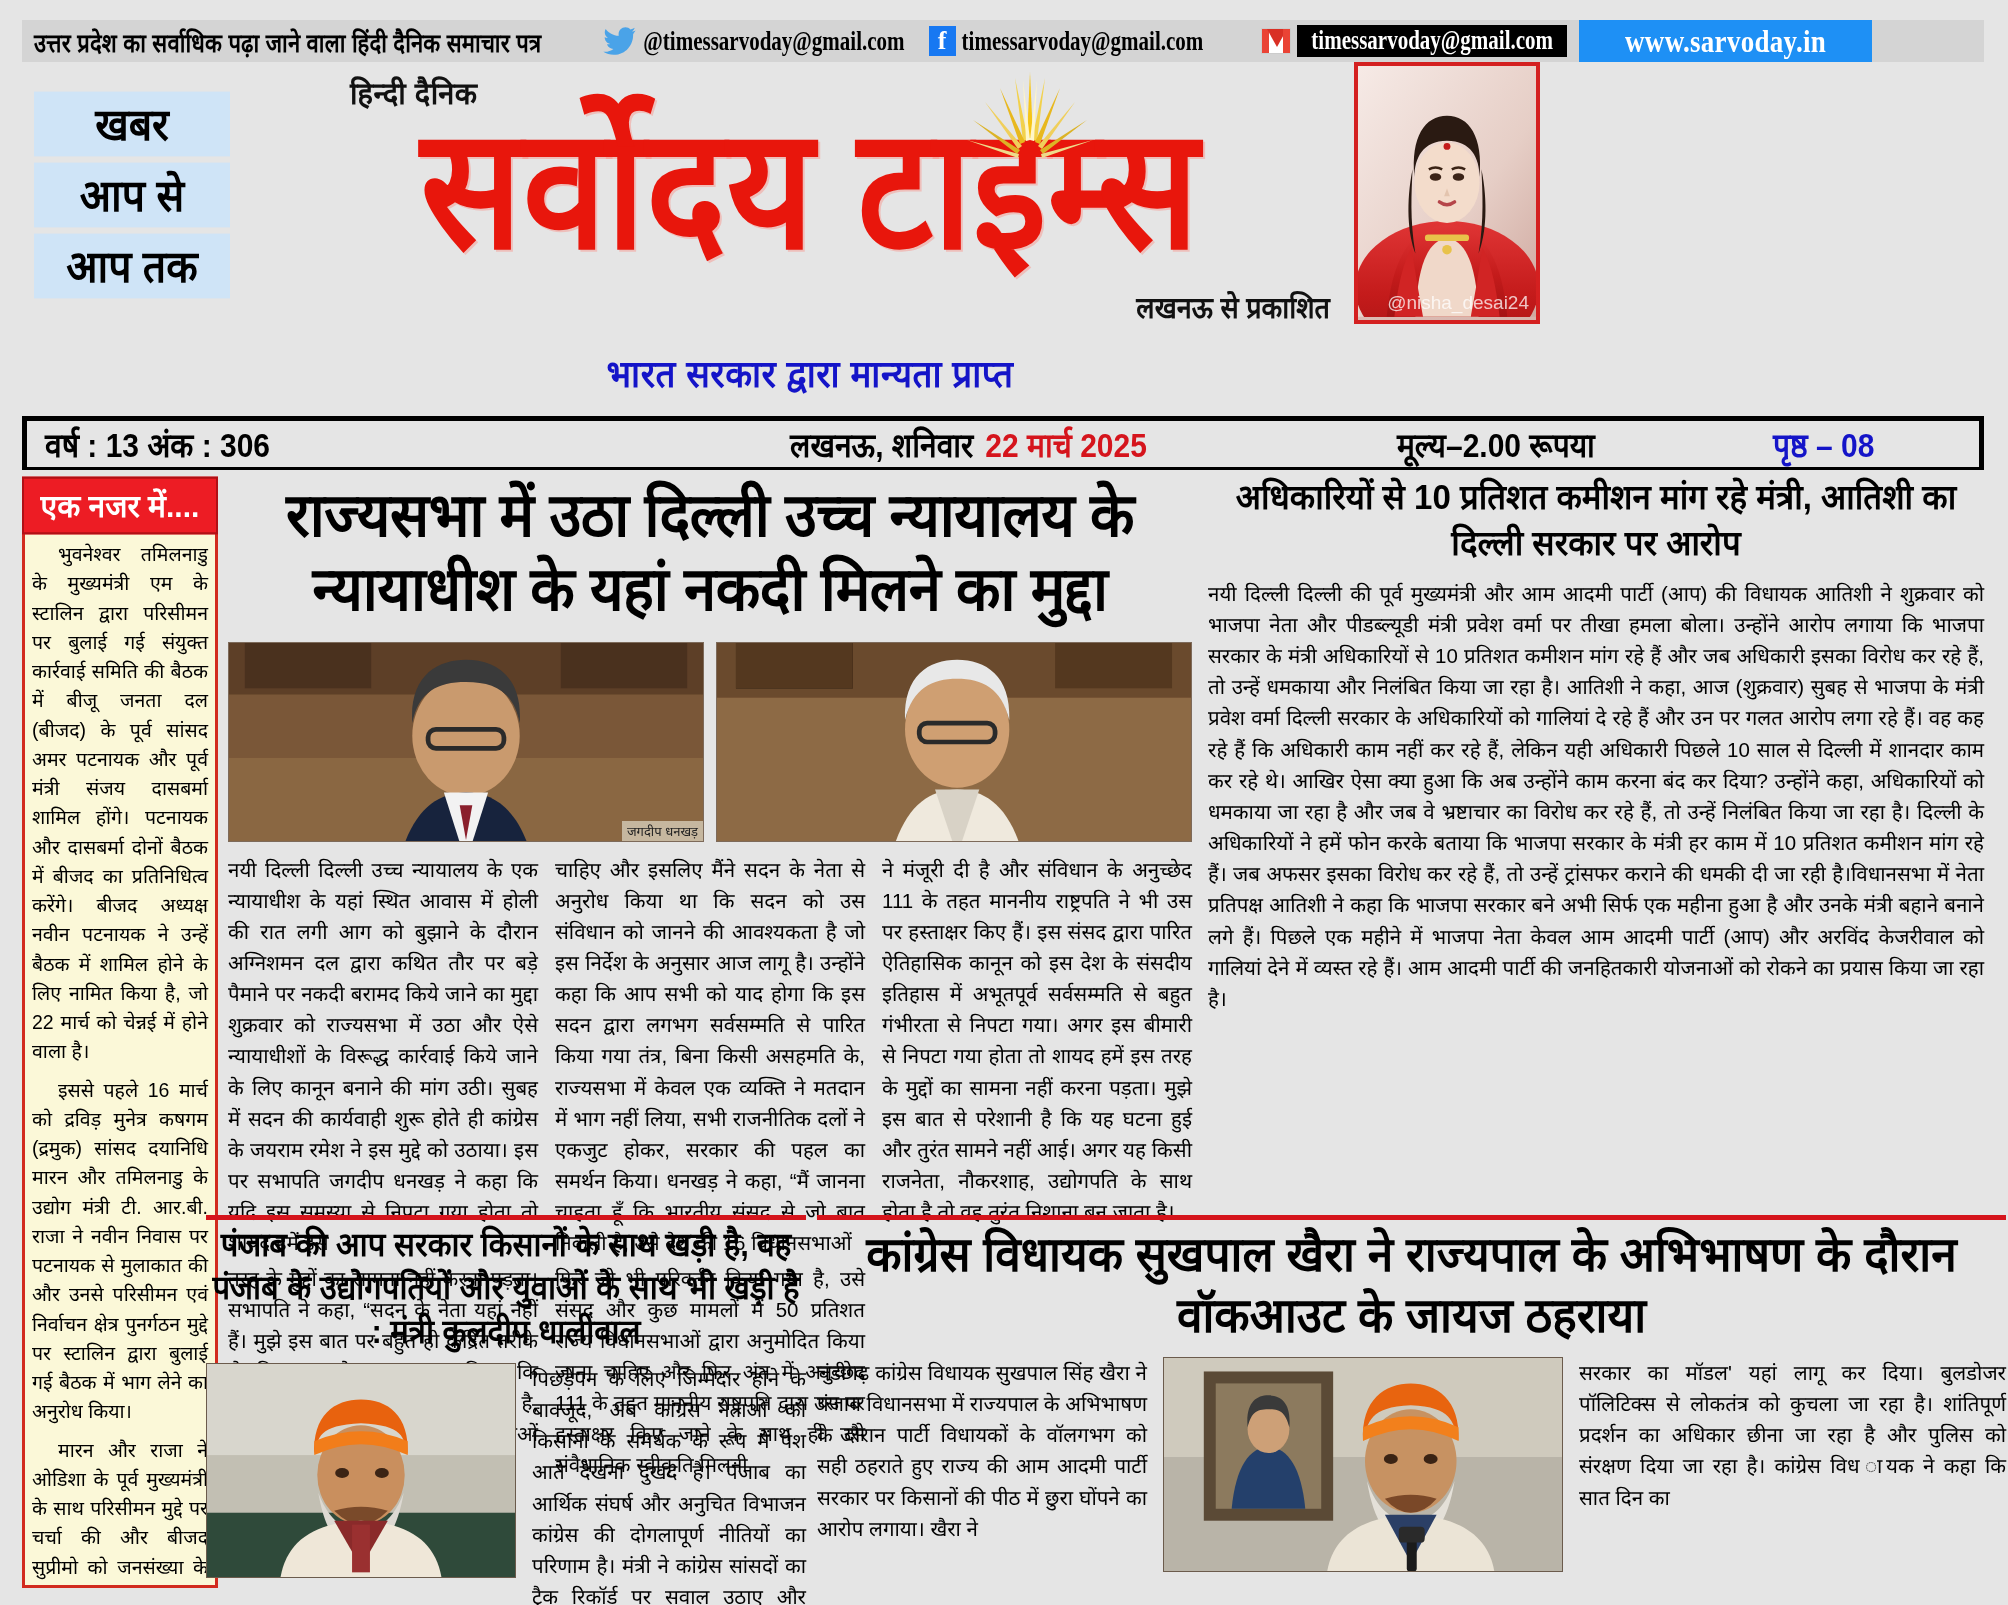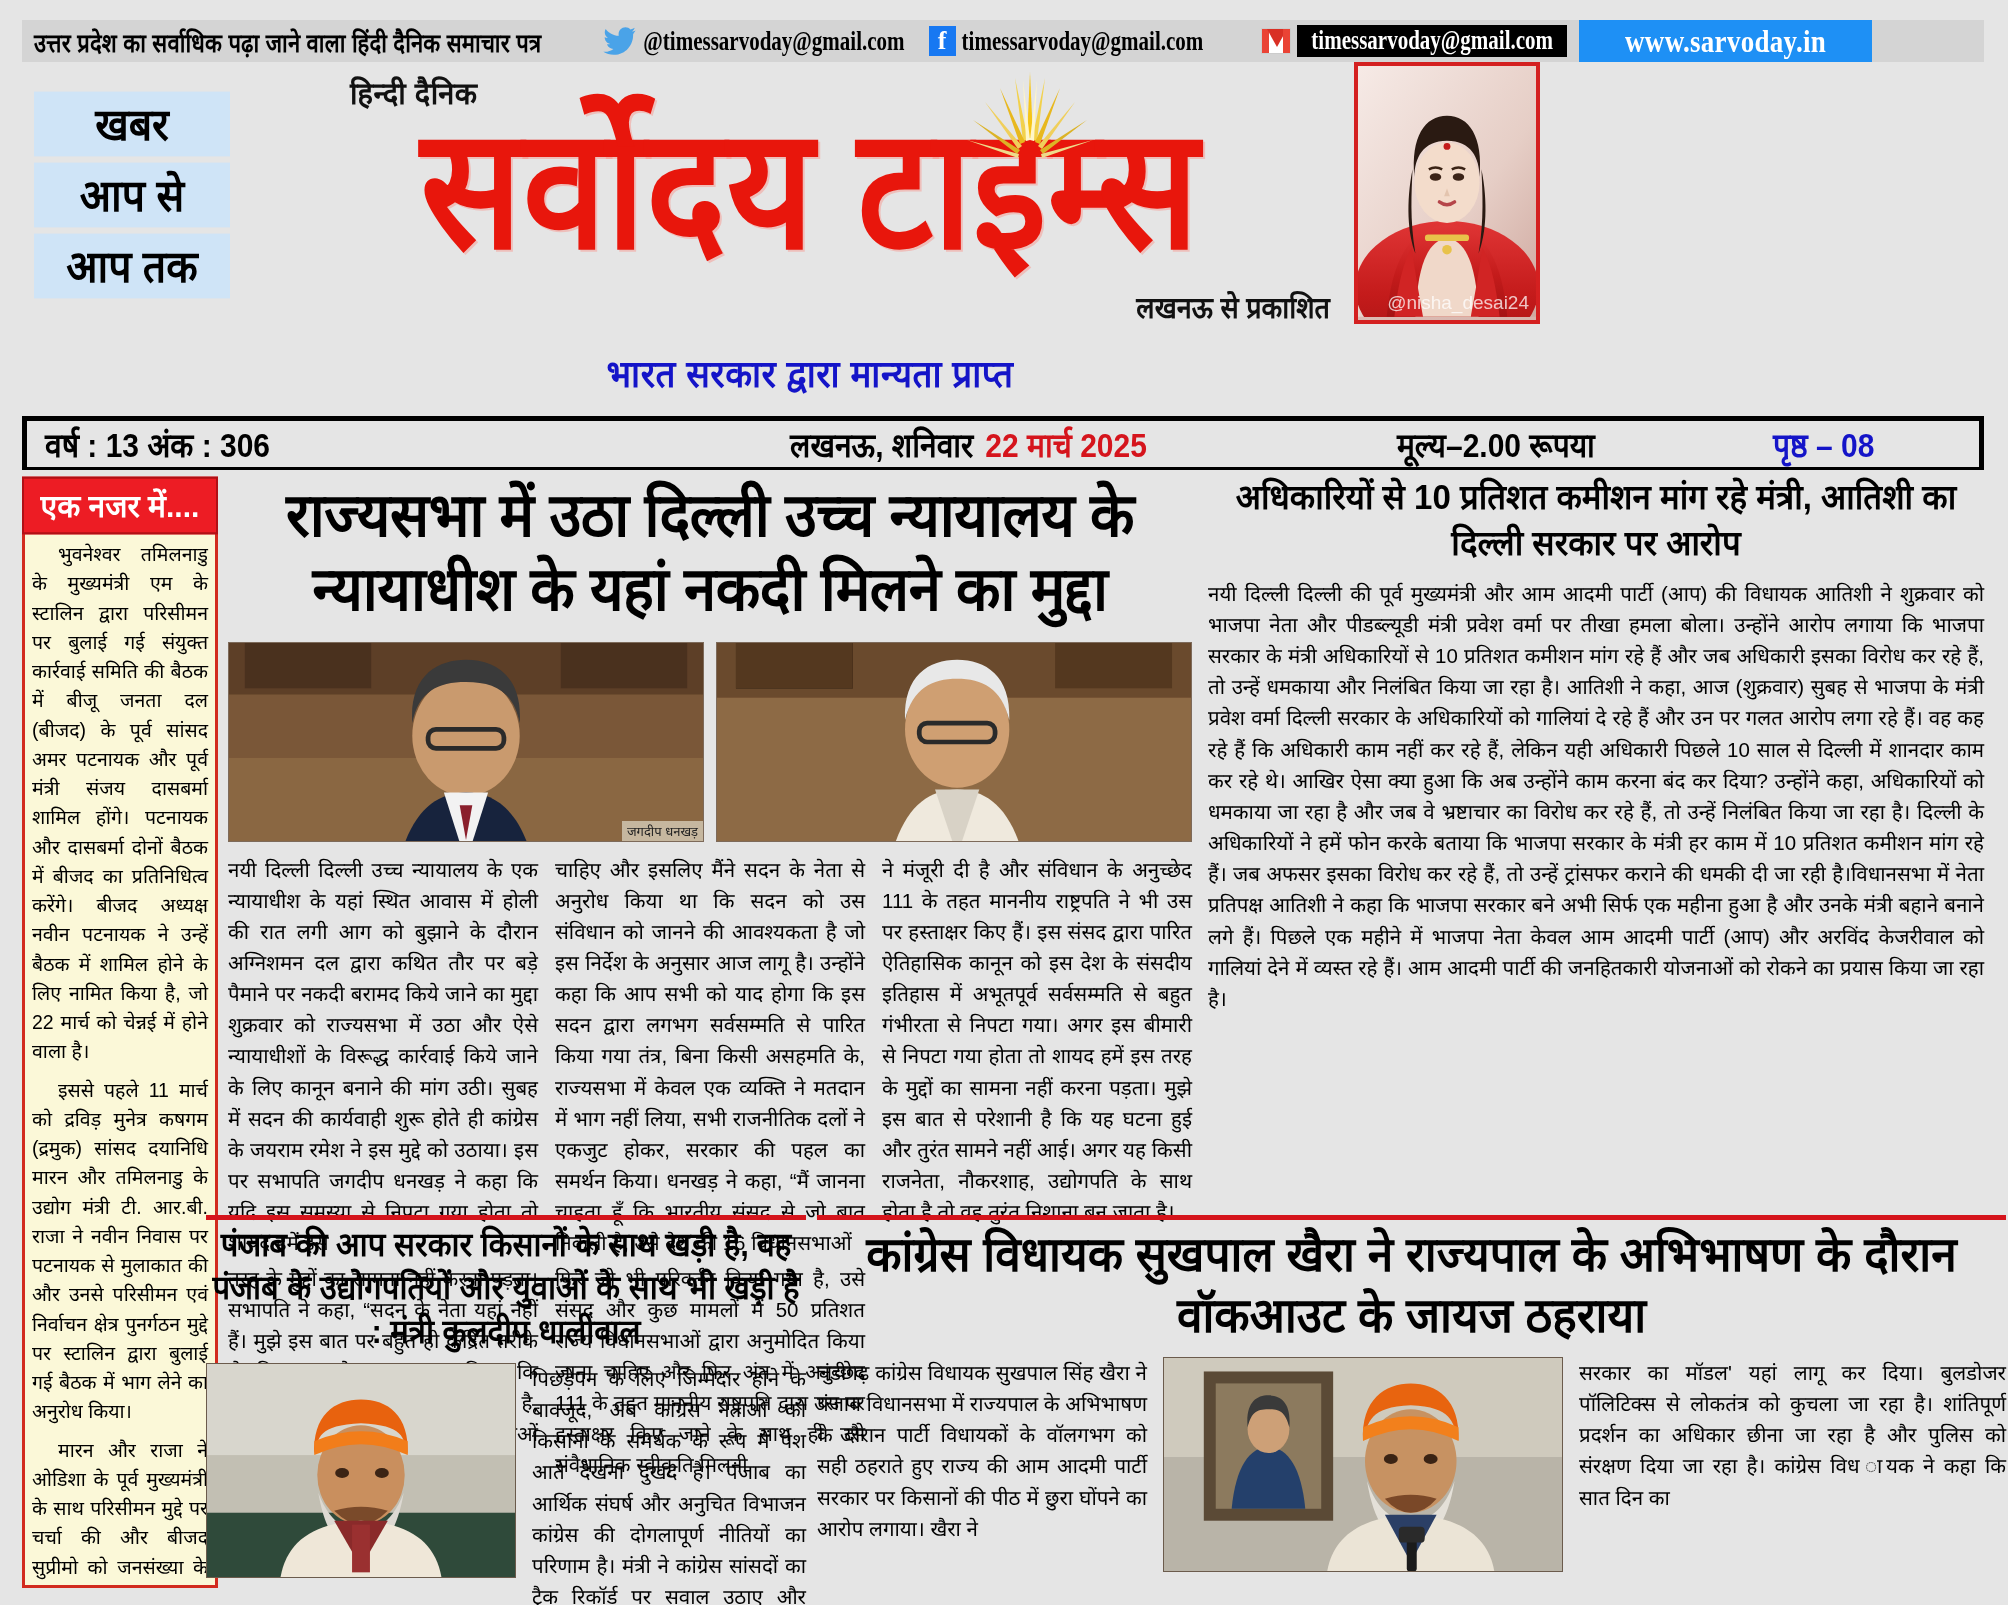--- a/index.html
+++ b/index.html
@@ -308,21 +308,21 @@
     <span class="info-txt info-blue" style="margin-left:178px;">पृष्ठ – 08</span>
   </div>
 
   <div class="content">
 
     <div class="col-left">
       <div class="eknazar-head">एक नजर में....</div>
       <div class="eknazar-body">
         <div class="eknazar-text">
           <p>भुवनेश्वर तमिलनाडु के मुख्यमंत्री एम के स्टालिन द्वारा परिसीमन पर बुलाई गई संयुक्त कार्रवाई समिति की बैठक में बीजू जनता दल (बीजद) के पूर्व सांसद अमर पटनायक और पूर्व मंत्री संजय दासबर्मा शामिल होंगे। पटनायक और दासबर्मा दोनों बैठक में बीजद का प्रतिनिधित्व करेंगे। बीजद अध्यक्ष नवीन पटनायक ने उन्हें बैठक में शामिल होने के लिए नामित किया है, जो 22 मार्च को चेन्नई में होने वाला है।</p>
-          <p>इससे पहले 11 मार्च को द्रविड़ मुनेत्र कषगम (द्रमुक) सांसद दयानिधि मारन और तमिलनाडु के उद्योग मंत्री टी. आर.बी. राजा ने नवीन निवास पर पटनायक से मुलाकात की और उनसे परिसीमन एवं निर्वाचन क्षेत्र पुनर्गठन मुद्दे पर स्टालिन द्वारा बुलाई गई बैठक में भाग लेने का अनुरोध किया।</p>
+          <p>इससे पहले 16 मार्च को द्रविड़ मुनेत्र कषगम (द्रमुक) सांसद दयानिधि मारन और तमिलनाडु के उद्योग मंत्री टी. आर.बी. राजा ने नवीन निवास पर पटनायक से मुलाकात की और उनसे परिसीमन एवं निर्वाचन क्षेत्र पुनर्गठन मुद्दे पर स्टालिन द्वारा बुलाई गई बैठक में भाग लेने का अनुरोध किया।</p>
           <p>मारन और राजा ने ओडिशा के पूर्व मुख्यमंत्री के साथ परिसीमन मुद्दे पर चर्चा की और बीजद सुप्रीमो को जनसंख्या के आधार पर निर्वाचन क्षेत्रों के पुनर्निर्धारण के केंद्र के प्रस्ताव के खिलाफ संयुक्त कार्रवाई समिति (जेएसी) की बैठक में शामिल होने के लिए आमंत्रित</p>
         </div>
       </div>
     </div>
 
     <div class="col-main">
       <div class="main-headline">राज्यसभा में उठा दिल्ली उच्च न्यायालय के न्यायाधीश के यहां नकदी मिलने का मुद्दा</div>
 
       <div class="photos">
         <div class="photo">

